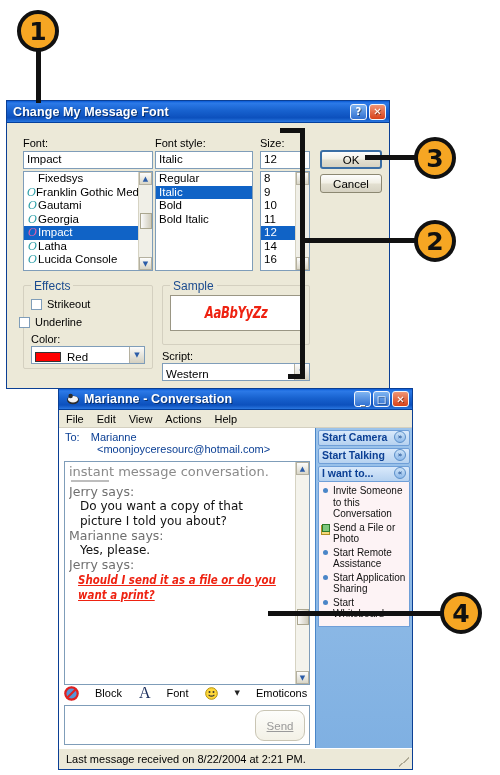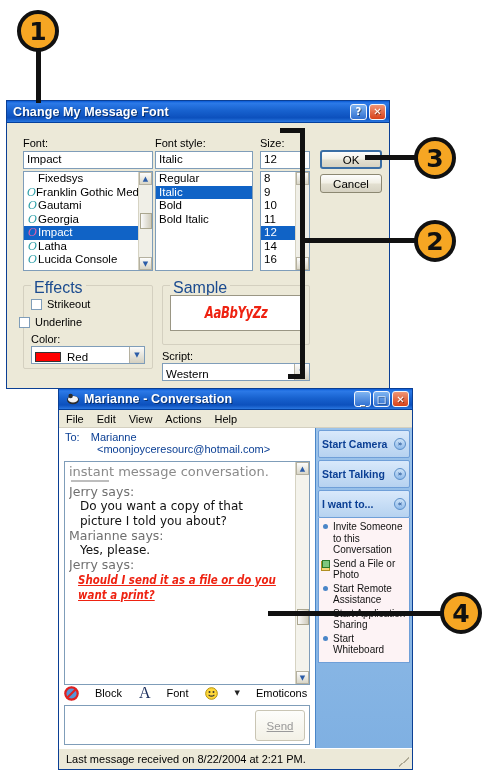--- a/index.html
+++ b/index.html
@@ -81,21 +81,21 @@
   .btn {
     position:absolute; background:linear-gradient(to bottom,#fdfdfd 0%,#f1efe4 48%,#e3e0d1 52%,#d6d2c2 100%);
     border:1px solid #8c8872; border-radius:3px;
     font-size:11.5px; color:#000; display:flex; align-items:center; justify-content:center;
   }
   .btn.default { border:2px solid #3a6ea5; }
 
   .group { position:absolute; border:1px solid #d4d0c0; border-radius:2px; }
   .group > .glbl {
     position:absolute; top:-7px; left:7px; background:#ece9d8; padding:0 3px;
-    font-size:16px; color:#1b4b8f;
+    font-size:12px; color:#1b4b8f;
   }
   .chk { position:absolute; display:flex; align-items:center; font-size:11px; color:#000; }
   .chk i {
     width:11px; height:11px; background:#fff; border:1px solid #7f9db9;
     display:inline-block; margin-right:5px;
   }
   .combo {
     position:absolute; background:#fff; border:1px solid #7f9db9;
     display:flex; align-items:flex-end; font-size:11.5px; color:#000;
   }
@@ -161,31 +161,31 @@
     display:flex; align-items:center; gap:7px; font-size:11px; color:#000;
   }
   .fmtbar .it { display:flex; align-items:center; gap:16px; }
   .inputArea {
     position:absolute; left:5px; right:5px; bottom:3px; height:40px;
     background:#fff; border:1px solid #7f9db9;
   }
   .sendBtn {
     position:absolute; right:4px; top:4px; width:50px; height:31px;
     background:linear-gradient(to bottom,#fdfdfb,#f3f1e6);
-    border:1px solid #c9c5b4; border-radius:3px;
+    border:1px solid #c9c5b4; border-radius:9px;
     display:flex; align-items:center; justify-content:center;
     font-size:11.5px; color:#9a9a9a;
   }
   .sendBtn u { text-decoration:underline; }
 
   .panel-hdr {
-    height:28px; margin:2px 2px 0 2px;
+    height:16px; margin:2px 2px 0 2px;
     background:linear-gradient(to bottom,#d9e9fb,#b6d2f0);
     border:1px solid #6f9fd8; border-radius:2px;
-    display:flex; align-items:center; padding:0 3px;
+    display:flex; align-items:flex-start; padding:0 3px;
     font-size:10.5px; font-weight:bold; color:#0b3f94;
   }
   .panel-hdr .t { flex:1; white-space:nowrap; }
   .chev {
     width:12px; height:12px; border-radius:50%;
     background:linear-gradient(to bottom,#cde3f8,#8fbaea);
     border:1px solid #5b8fc9; color:#1b4b8f;
     font-size:7px; display:flex; align-items:center; justify-content:center;
     font-family:"DejaVu Sans", sans-serif;
   }

